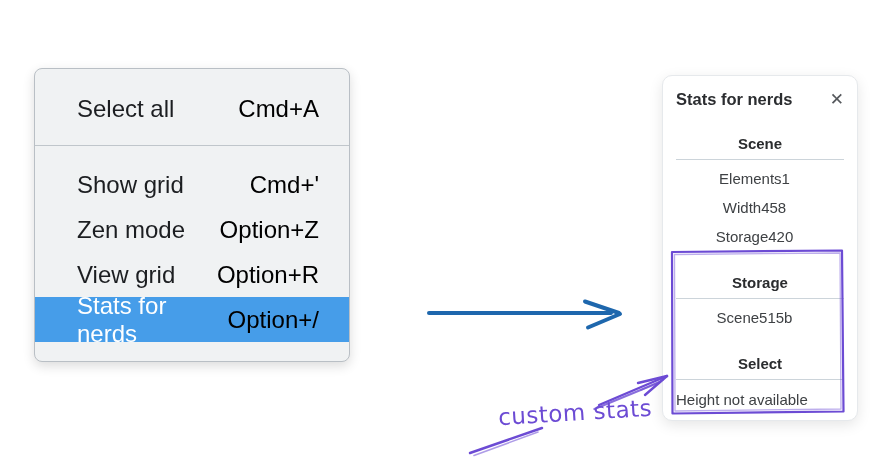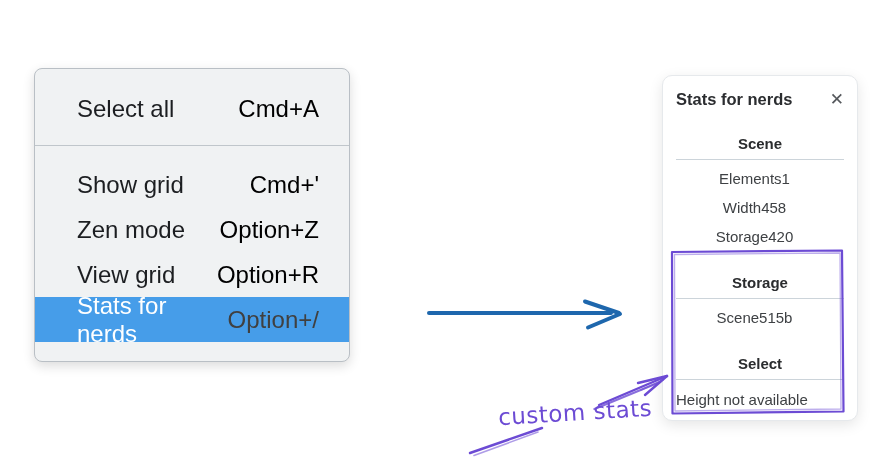--- a/index.html
+++ b/index.html
@@ -16,21 +16,21 @@
     box-shadow:0 4px 12px rgba(0,0,0,.14);
     padding-top:12px;overflow:hidden;
   }
   .menu-item{
     height:45px;display:flex;align-items:center;justify-content:space-between;
     padding:0 30px 0 42px;font-size:24px;color:#1c1e21;cursor:default;
   }
   .menu-item.first{height:56px;}
   .mi-shortcut{color:#000000;}
   .menu-item.selected{background:#469de9;color:#ffffff;}
-  .menu-item.selected .mi-shortcut{color:#404040;}
+  .menu-item.selected .mi-shortcut{color:#000000;}
   .menu-divider{border-top:1px solid #c0c6cb;margin:8px 0 16px 0;}
 
   
   .panel{
     position:absolute;left:662px;top:75px;width:196px;height:346px;
     box-sizing:border-box;background:#ffffff;
     border:1px solid #e6e9ec;border-radius:10px;
     box-shadow:0 4px 14px rgba(0,0,0,.10);
     padding:12px 13px;font-size:15px;color:#3e4144;
   }

